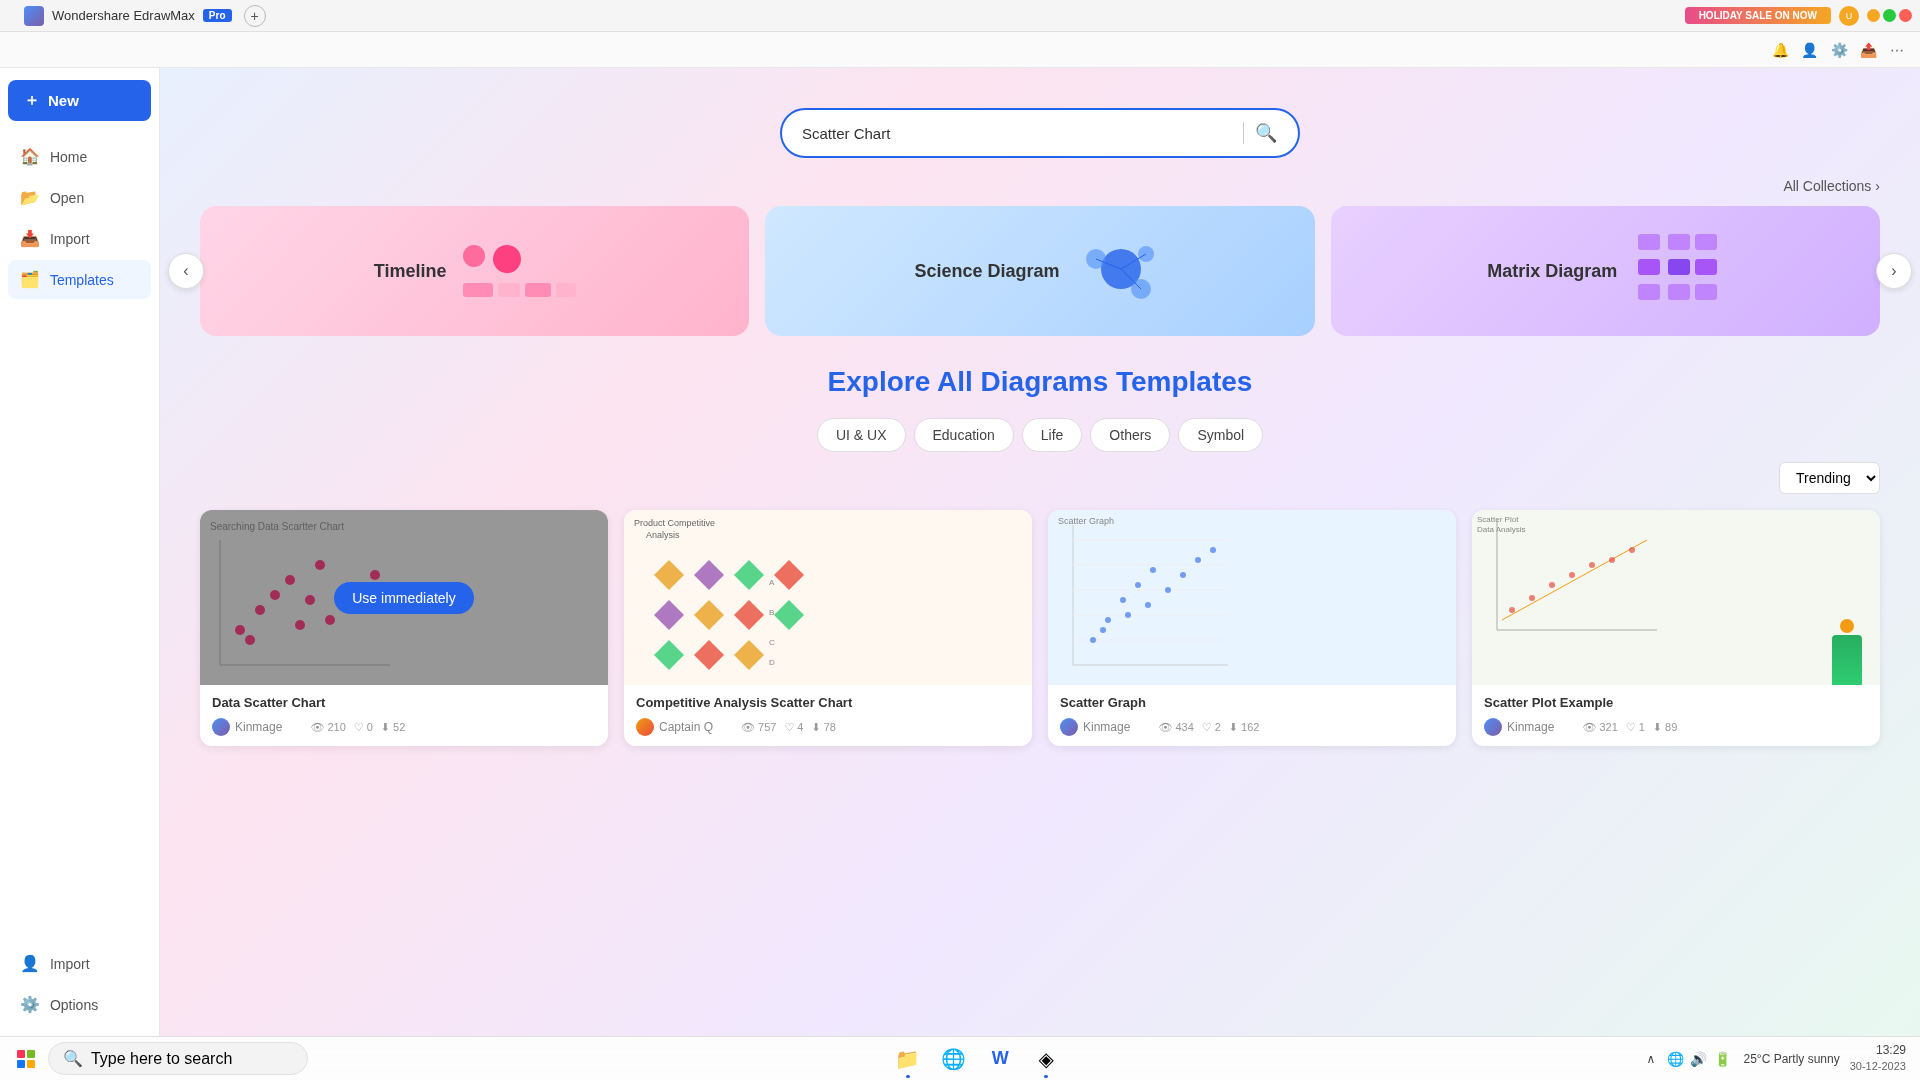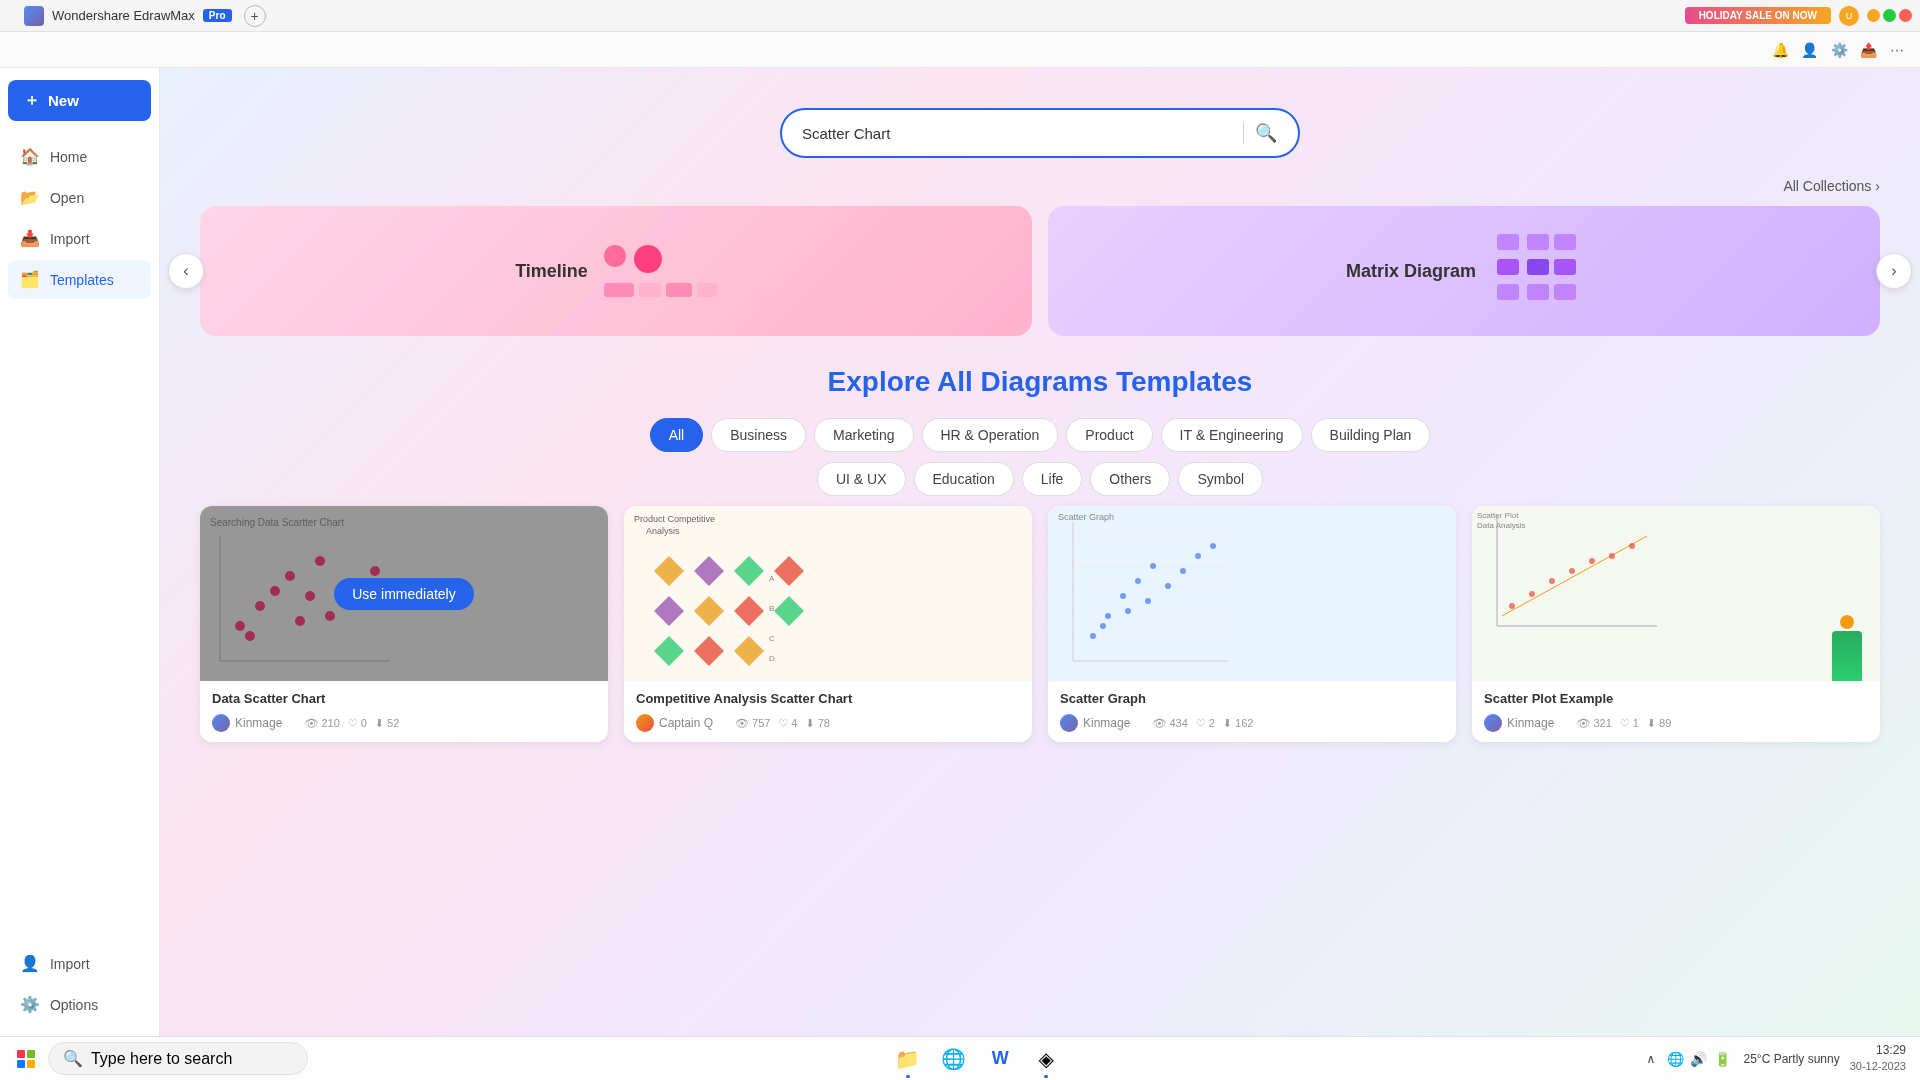--- a/index.html
+++ b/index.html
@@ -60,21 +60,21 @@
     .sort-select { padding: 6px 12px; border-radius: 6px; border: 1px solid #ddd; font-size: 14px; background: #fff; cursor: pointer; }
 
     
     .template-grid { display: grid; grid-template-columns: repeat(4, 1fr); gap: 16px; padding-bottom: 30px; }
     .template-card { background: #fff; border-radius: 12px; overflow: hidden; box-shadow: 0 2px 8px rgba(0,0,0,0.08); cursor: pointer; position: relative; }
     .card-thumbnail { width: 100%; height: 175px; background: #f5f5f5; display: flex; align-items: center; justify-content: center; overflow: hidden; position: relative; }
     .card-overlay { position: absolute; inset: 0; background: rgba(0,0,0,0.3); display: flex; align-items: center; justify-content: center; opacity: 0; transition: opacity 0.2s; }
     .use-btn { background: #2563eb; color: #fff; border: none; border-radius: 20px; padding: 8px 18px; font-size: 14px; cursor: pointer; }
     .card-info { padding: 10px 12px; }
     .card-title { font-size: 13px; font-weight: 600; color: #333; margin-bottom: 8px; }
-    .card-meta { display: flex; align-items: center; gap: 22px; font-size: 12px; color: #888; }
+    .card-meta { display: flex; align-items: center; gap: 28px; font-size: 12px; color: #888; }
     .card-author { display: flex; align-items: center; gap: 5px; }
     .author-avatar { width: 18px; height: 18px; border-radius: 50%; background: linear-gradient(135deg, #4f8ef7, #7b5ea7); }
     .card-stats { display: flex; gap: 8px; font-size: 11px; color: #999; }
     .stat { display: flex; align-items: center; gap: 3px; }
 
     
     .win-taskbar { height: 44px; background: rgba(255,255,255,0.85); backdrop-filter: blur(10px); display: flex; align-items: center; justify-content: space-between; padding: 0 8px; border-top: 1px solid #e0e0e0; }
     .win-taskbar-left { display: flex; align-items: center; gap: 4px; }
     .win-start { width: 36px; height: 36px; display: flex; align-items: center; justify-content: center; cursor: pointer; border-radius: 4px; }
     .win-search { display: flex; align-items: center; background: #f3f3f3; border-radius: 20px; padding: 6px 14px; gap: 8px; cursor: pointer; min-width: 260px; border: 1px solid #e0e0e0; }
@@ -188,20 +188,34 @@
             <div style="display:flex;gap:5px;">
               <div style="width:30px;height:14px;border-radius:3px;background:#ff8cb5;"></div>
               <div style="width:22px;height:14px;border-radius:3px;background:#ffb3cc;"></div>
               <div style="width:26px;height:14px;border-radius:3px;background:#ff8cb5;"></div>
               <div style="width:20px;height:14px;border-radius:3px;background:#ffb3cc;"></div>
             </div>
           </div>
         </div>
 
 
+        <div class="carousel-card blue">
+          <span class="carousel-card-label">Science Diagram</span>
+          <div>
+            <svg width="90" height="80" viewBox="0 0 90 80">
+              <circle cx="45" cy="40" r="20" fill="#2563eb" opacity="0.8"></circle>
+              <circle cx="20" cy="30" r="10" fill="#4f8ef7" opacity="0.6"></circle>
+              <circle cx="70" cy="25" r="8" fill="#4f8ef7" opacity="0.6"></circle>
+              <circle cx="65" cy="60" r="10" fill="#4f8ef7" opacity="0.6"></circle>
+              <line x1="45" y1="40" x2="20" y2="30" stroke="#2563eb" strokewidth="1.5"></line>
+              <line x1="45" y1="40" x2="70" y2="25" stroke="#2563eb" strokewidth="1.5"></line>
+              <line x1="45" y1="40" x2="65" y2="60" stroke="#2563eb" strokewidth="1.5"></line>
+            </svg>
+          </div>
+        </div>
 
         <div class="carousel-card purple">
           <span class="carousel-card-label">Matrix Diagram</span>
           <div>
             <svg width="90" height="80" viewBox="0 0 90 80">
               <rect x="5" y="5" width="22" height="16" rx="3" fill="#c084fc"></rect>
               <rect x="35" y="5" width="22" height="16" rx="3" fill="#c084fc"></rect>
               <rect x="62" y="5" width="22" height="16" rx="3" fill="#c084fc"></rect>
               <rect x="5" y="30" width="22" height="16" rx="3" fill="#a855f7"></rect>
               <rect x="35" y="30" width="22" height="16" rx="3" fill="#7c3aed" opacity="0.9"></rect>
@@ -215,38 +229,36 @@
 
       </div>
       <button class="carousel-next">›</button>
     </div>
 
     <div class="explore-section">
       <div class="explore-title">
         <span>Explore </span><span style="color:#2563eb;">All Diagrams Templates</span>
       </div>
 
-      <div class="filter-row">
-        <button class="filter-pill active">All</button>
-        <button class="filter-pill">Business</button>
-        <button class="filter-pill">Marketing</button>
-        <button class="filter-pill">HR &amp; Operation</button>
-        <button class="filter-pill">Product</button>
-        <button class="filter-pill">IT &amp; Engineering</button>
-        <button class="filter-pill">Building Plan</button>
-      </div>
 
       <div class="filter-row">
         <button class="filter-pill">UI &amp; UX</button>
         <button class="filter-pill">Education</button>
         <button class="filter-pill">Life</button>
         <button class="filter-pill">Others</button>
         <button class="filter-pill">Symbol</button>
       </div>
 
+      <div class="sort-bar">
+        <select class="sort-select">
+          <option>Trending</option>
+          <option>Newest</option>
+          <option>Popular</option>
+        </select>
+      </div>
 
       <div class="template-grid">
 
         <div class="template-card">
           <div class="card-thumbnail" style="background:#d8d8d8;">
             <svg width="200" height="175" viewBox="0 0 200 175" style="position:absolute;inset:0;">
               <text x="10" y="20" font-size="10" fill="#888">Searching Data Scartter Chart</text>
               <line x1="20" y1="30" x2="20" y2="155" stroke="#aaa" strokewidth="1.5"></line>
               <line x1="20" y1="155" x2="190" y2="155" stroke="#aaa" strokewidth="1.5"></line>
 

